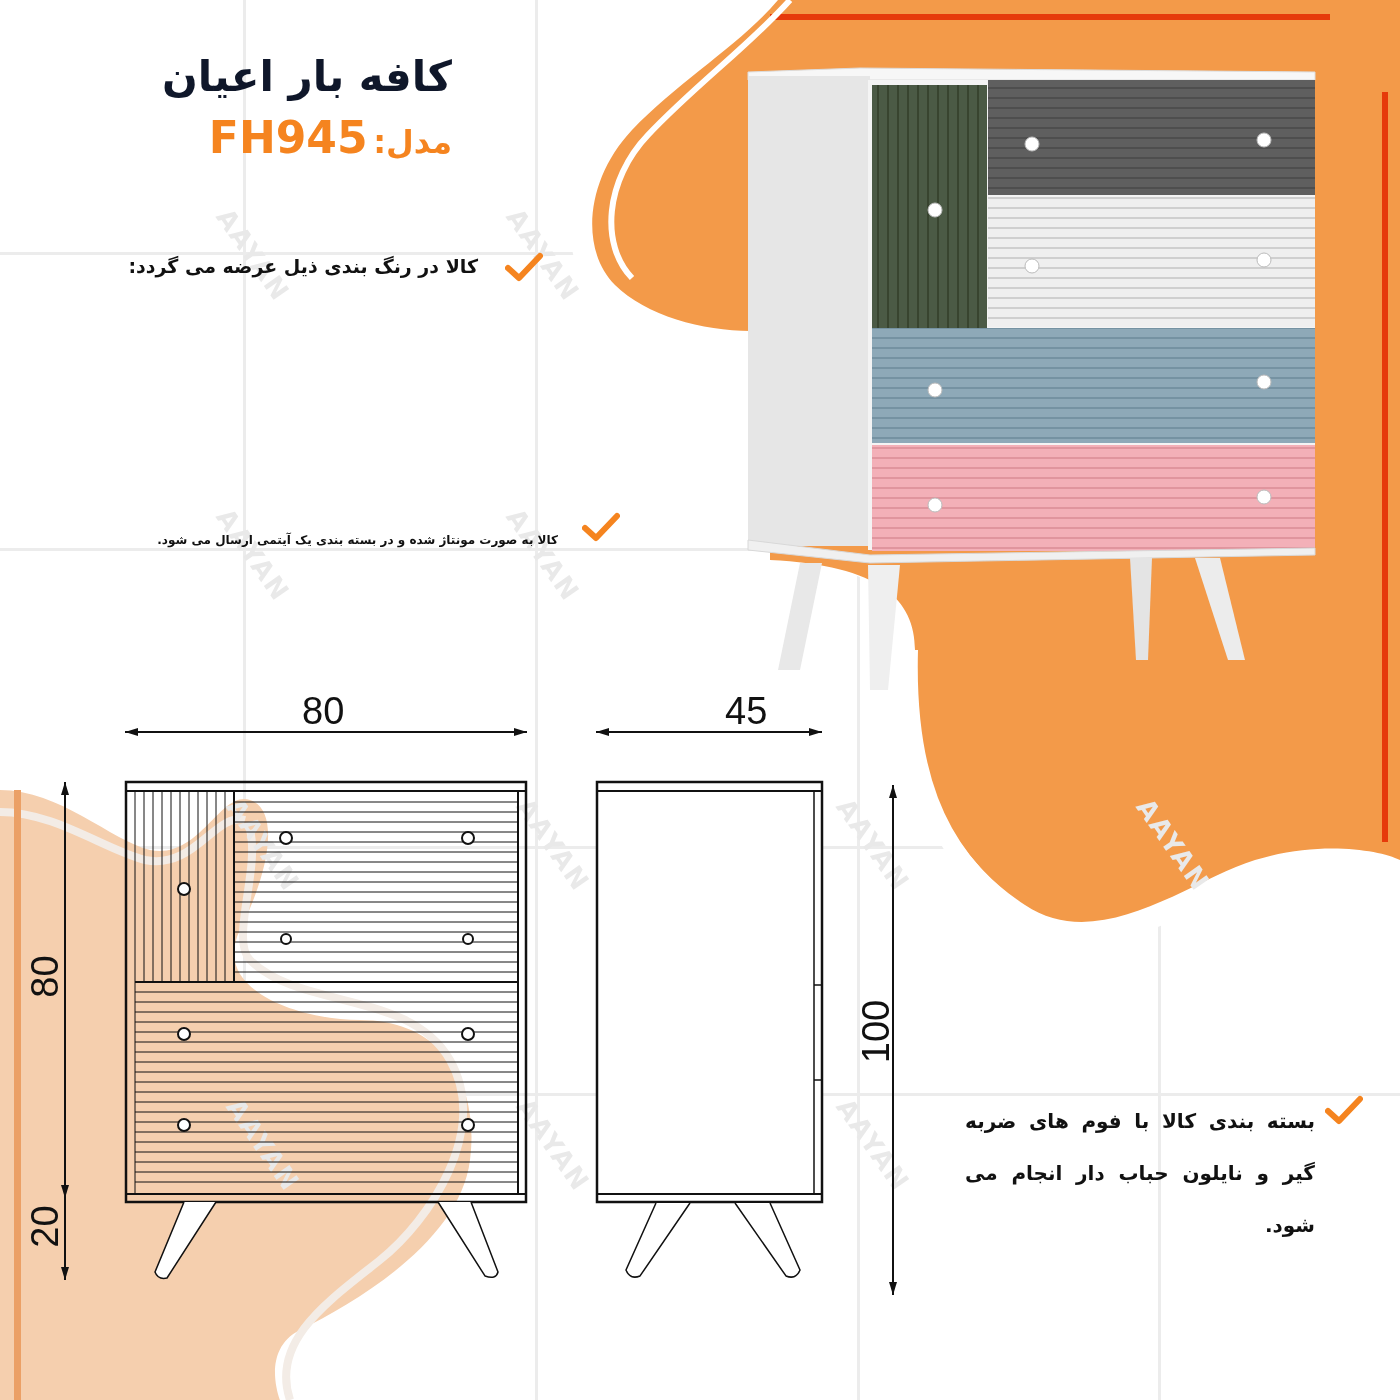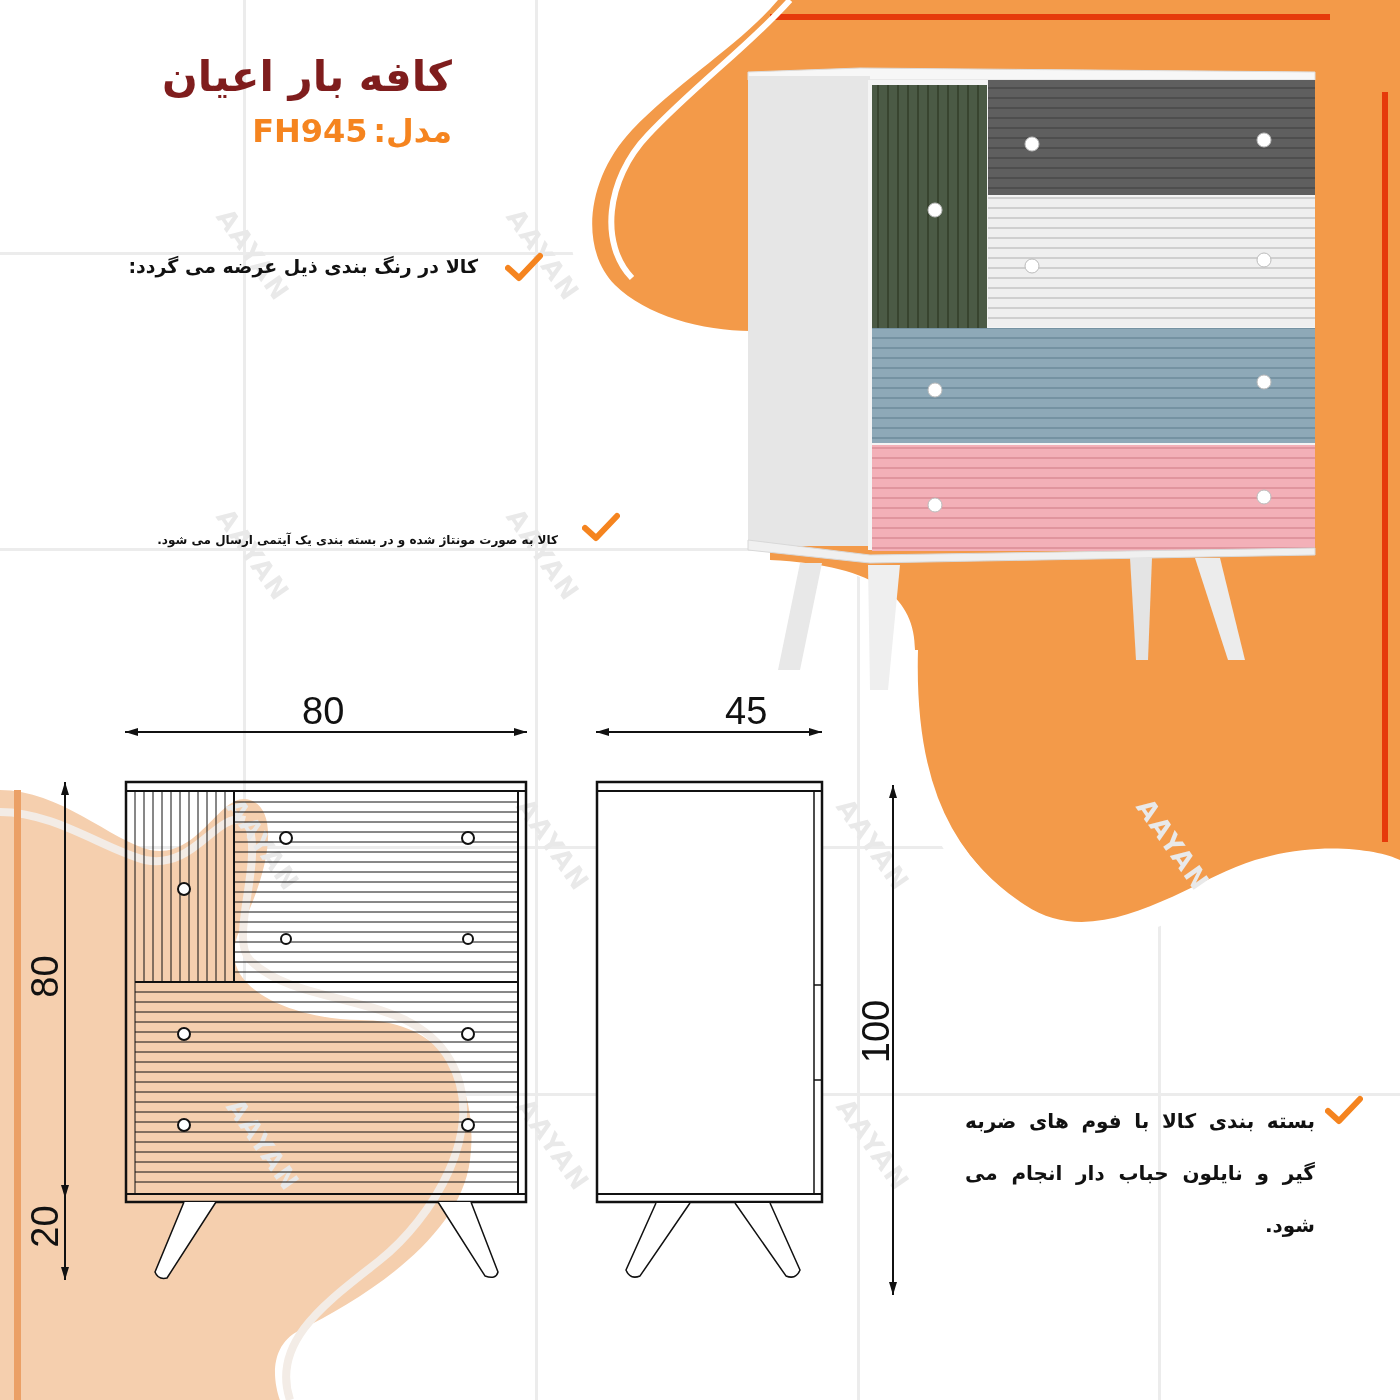--- a/index.html
+++ b/index.html
@@ -1,21 +1,21 @@
 <!DOCTYPE html>
 <html><head>
 <meta charset="utf-8">
 <style>
   html,body{margin:0;padding:0;}
   body{width:1400px;height:1400px;position:relative;overflow:hidden;background:#ffffff;font-family:"DejaVu Sans",sans-serif;}
   .abs{position:absolute;}
   .grid-line-v{position:absolute;width:3px;background:#ececec;}
   .grid-line-h{position:absolute;height:3px;background:#ececec;}
   .watermark{position:absolute;color:#e9e9e9;font-family:"DejaVu Sans",sans-serif;font-weight:bold;font-size:26px;transform:rotate(55deg);letter-spacing:2px;white-space:nowrap;}
-  .title{position:absolute;right:948px;color:#7f1d1d;font-weight:bold;direction:rtl;font-family:"DejaVu Sans",sans-serif;white-space:nowrap;}
+  .title{position:absolute;right:948px;color:#0f172a;font-weight:bold;direction:rtl;font-family:"DejaVu Sans",sans-serif;white-space:nowrap;}
   .feature{position:absolute;direction:rtl;text-align:justify;color:#111;font-family:"DejaVu Sans",sans-serif;}
   .feature .head{font-weight:bold;font-size:19px;}
   .feature .body{font-size:18px;line-height:35px;}
   .check{position:absolute;width:38px;height:32px;}
   .dim-label{position:absolute;font-family:"Liberation Sans",sans-serif;font-size:38px;color:#111;}
   .dim-label.rot{transform:rotate(-90deg);transform-origin:center;}
 </style>
 </head>
 <body>
 
@@ -53,21 +53,21 @@
 <div class="watermark" style="left:500px;top:830px;">AAYAN</div>
 <div class="watermark" style="left:820px;top:830px;">AAYAN</div>
 <div class="watermark" style="left:1120px;top:830px;">AAYAN</div>
 <div class="watermark" style="left:210px;top:1130px;">AAYAN</div>
 <div class="watermark" style="left:500px;top:1130px;">AAYAN</div>
 <div class="watermark" style="left:820px;top:1130px;">AAYAN</div>
 
 <div class="title" style="top:52px;font-size:42px;">کافه بار اعیان</div>
 <div class="abs" style="right:948px;top:112px;direction:rtl;white-space:nowrap;color:#f5841f;font-weight:bold;">
   <span style="font-size:32px;">مدل:</span>
-  <span style="font-size:32px;font-family:'DejaVu Sans',sans-serif;">FH945</span>
+  <span style="font-size:44px;font-family:'DejaVu Sans',sans-serif;">FH945</span>
 </div>
 
 <svg class="check" style="left:505px;top:252px;" viewBox="0 0 38 32">
   <path d="M3 16 L14 26 L35 4" stroke="#f5841f" stroke-width="6" fill="none" stroke-linecap="round" stroke-linejoin="round"></path>
 </svg>
 <div class="feature" style="left:60px;top:255px;width:418px;">
   <div class="head">کالا در رنگ بندی ذیل عرضه می گردد:</div>
 </div>
 
 <svg class="check" style="left:582px;top:512px;" viewBox="0 0 38 32">

